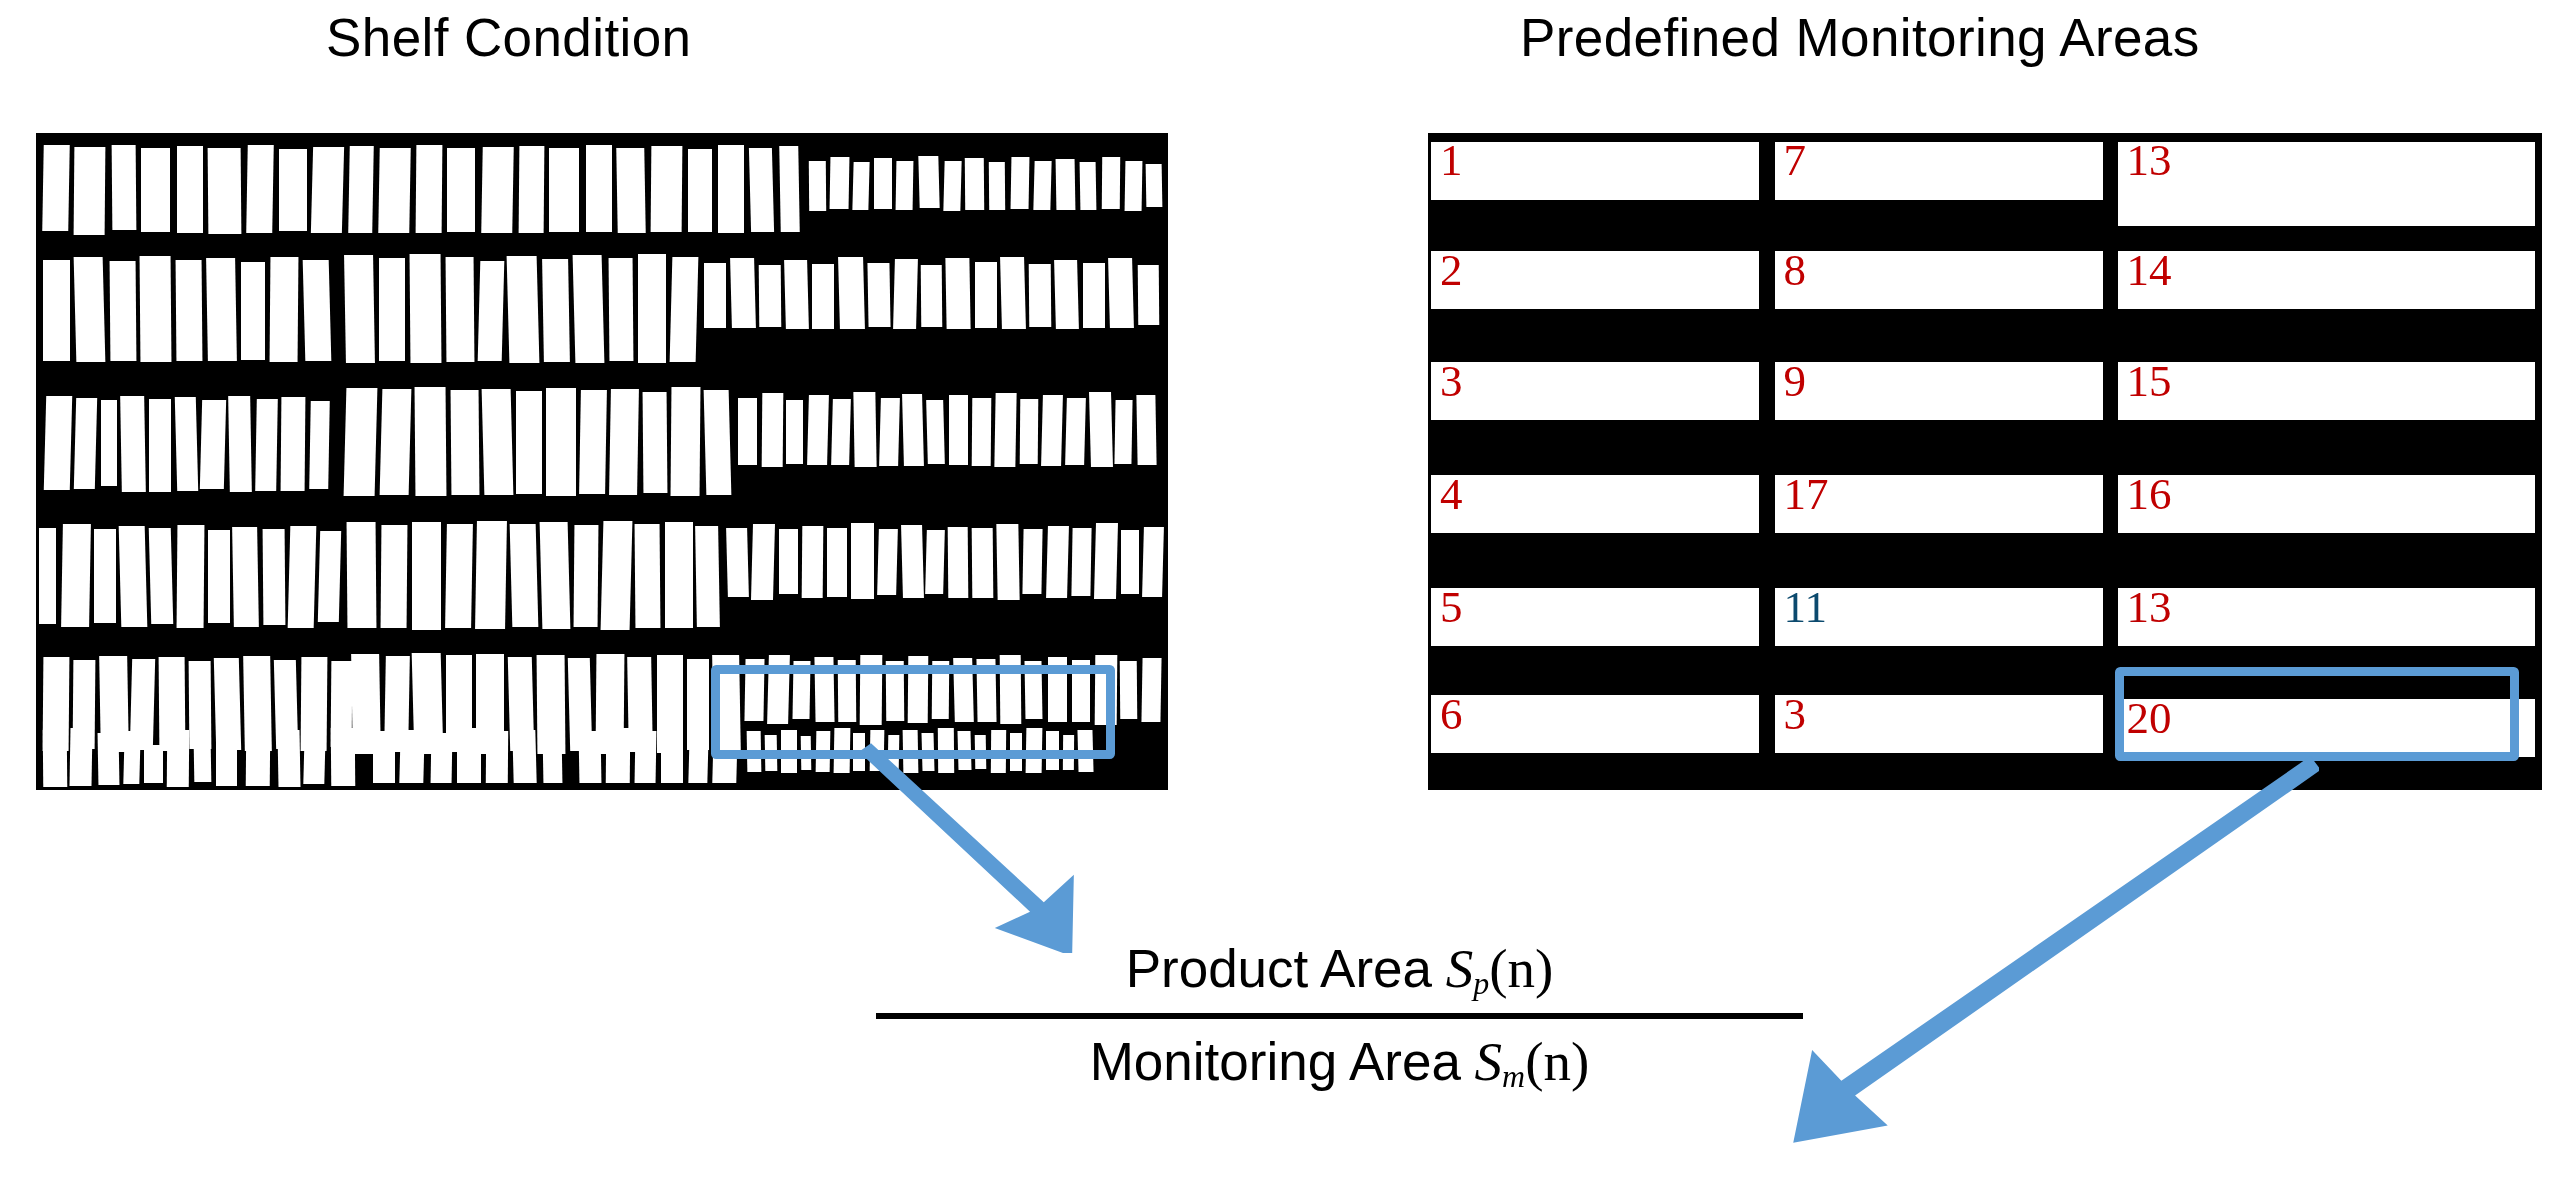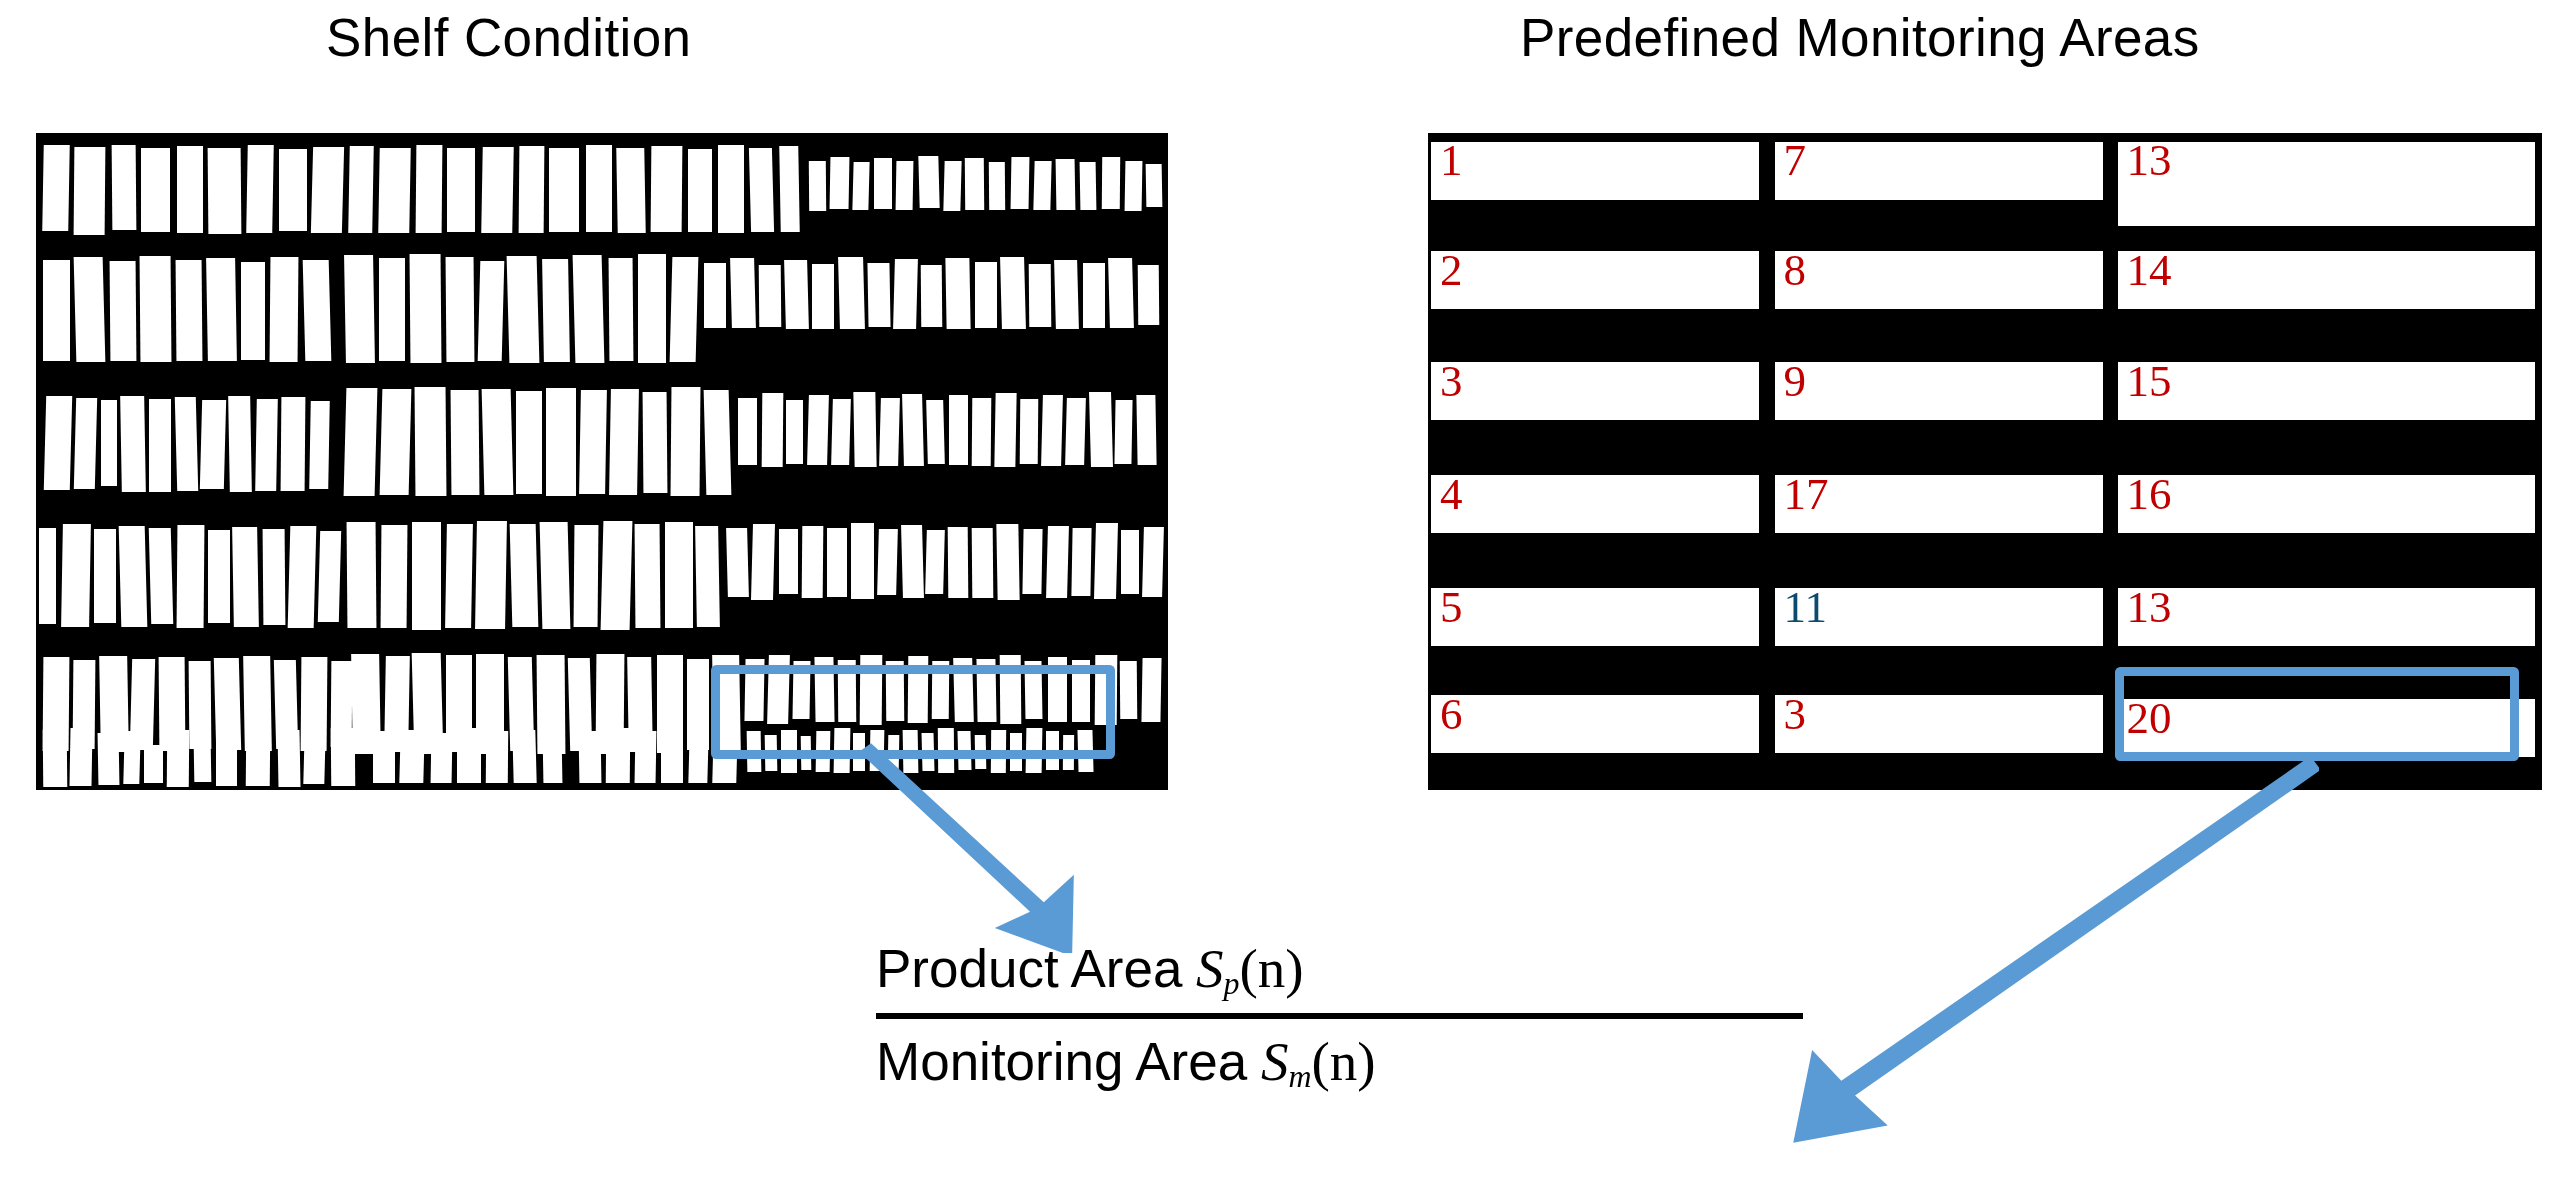--- a/index.html
+++ b/index.html
@@ -92,20 +92,21 @@
   }
   #arrow-left  { left: 859px; top: 738px; width: 275px; height: 215px; }
   #arrow-right { left: 1752px; top: 756px; width: 567px; height: 404px; }
 
   
   #formula {
     position: absolute;
     left: 876px;
     top: 940px;
     width: 927px;
+    text-align: center;
   }
   .frac-line-num, .frac-line-den {
     font-size: 53px;
     color: #000000;
     font-family: "Liberation Sans", sans-serif;
     white-space: nowrap;
     line-height: 1.05;
   }
   .math {
     font-family: "Liberation Serif", serif;

